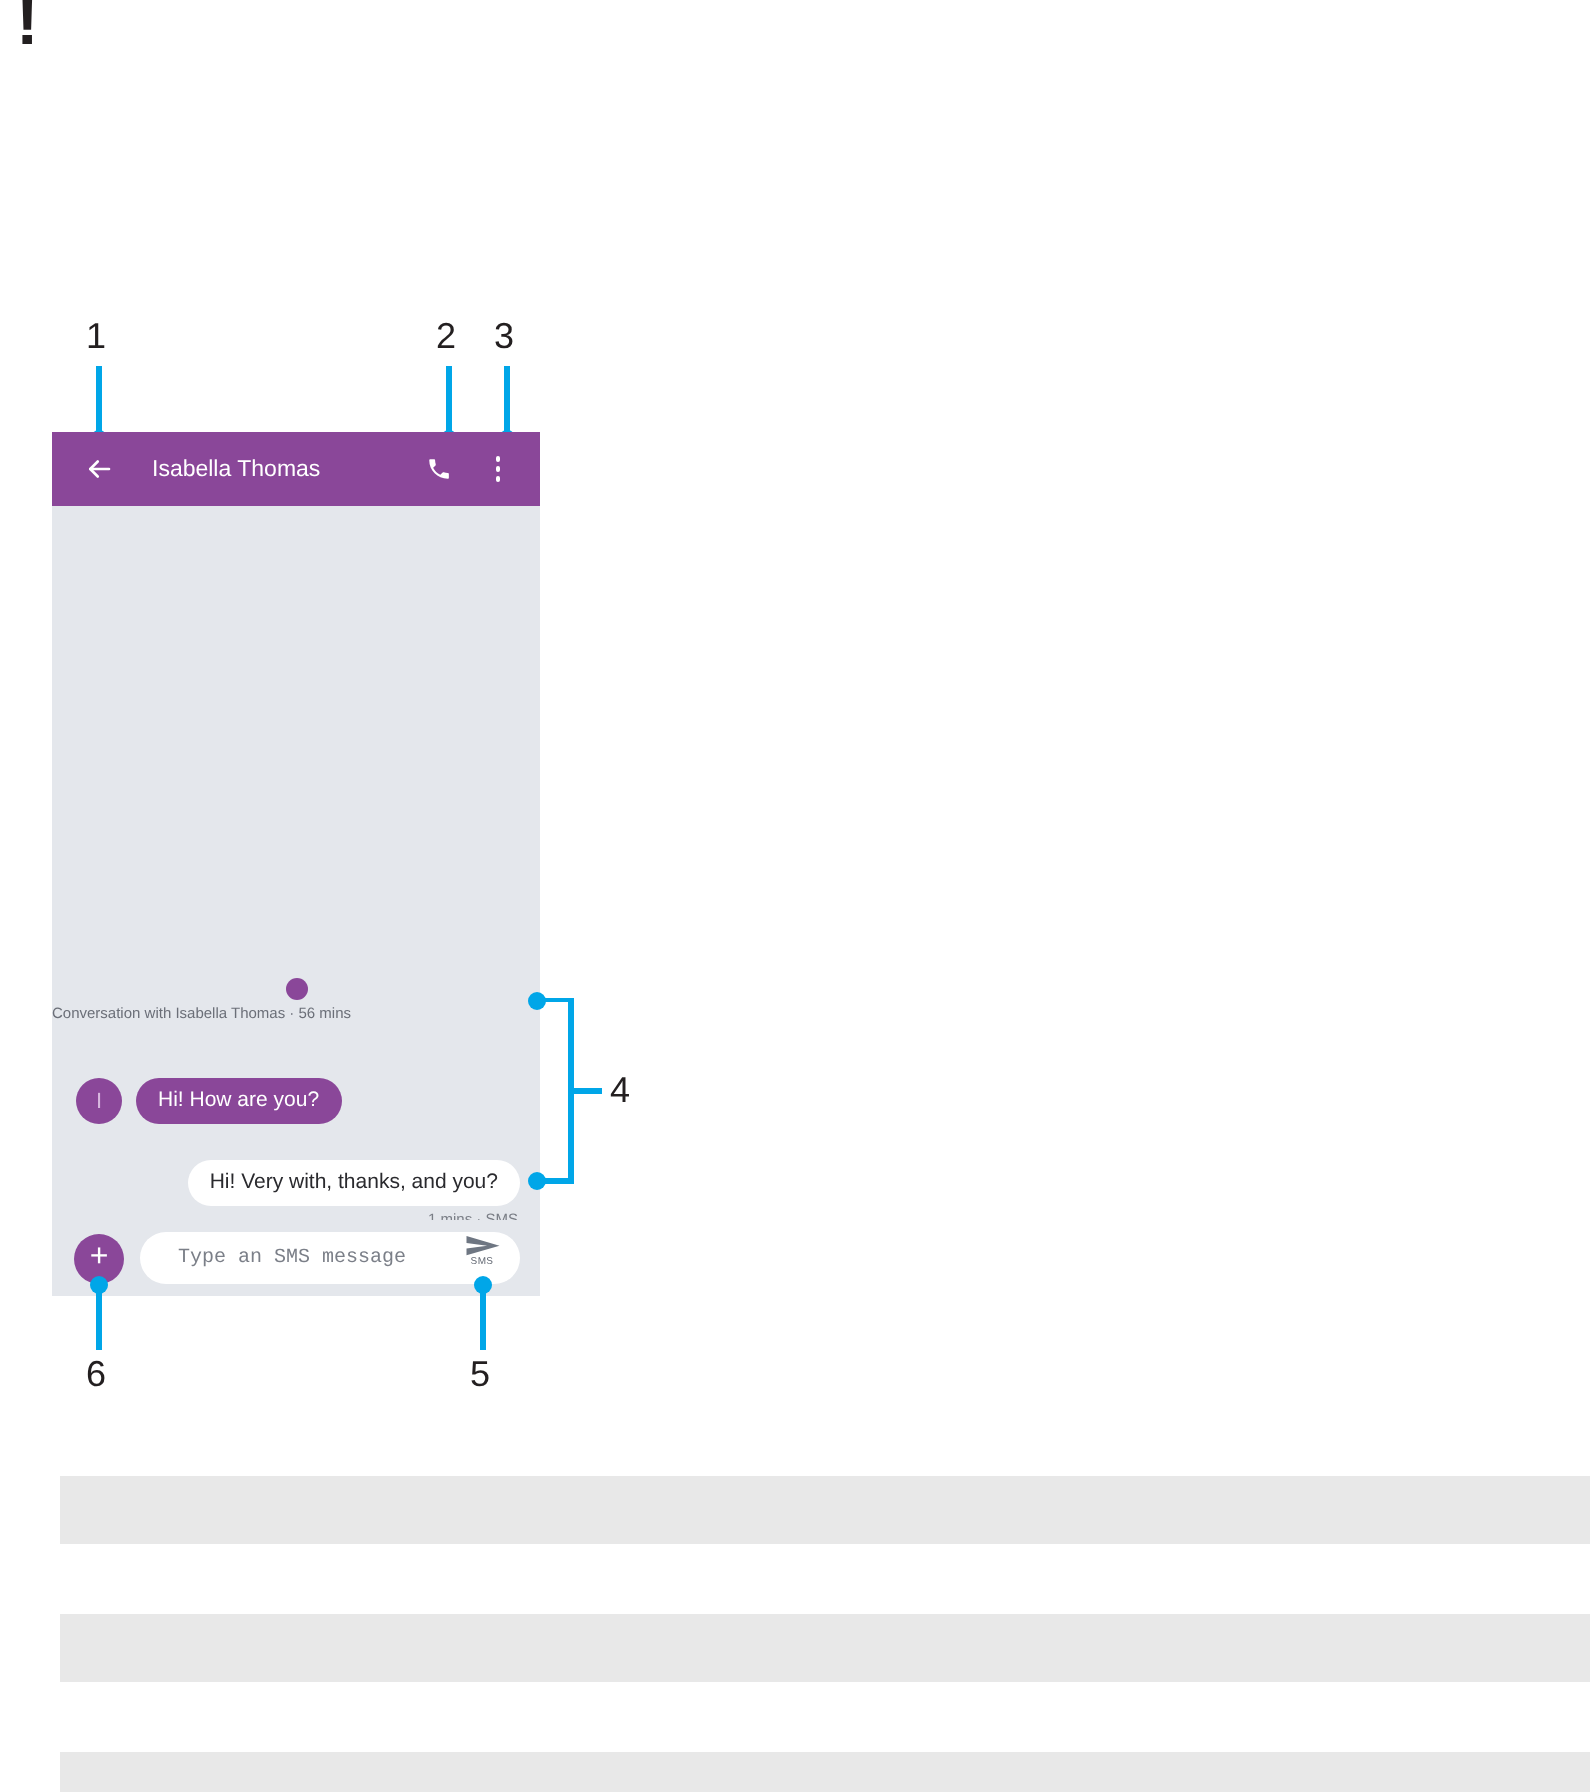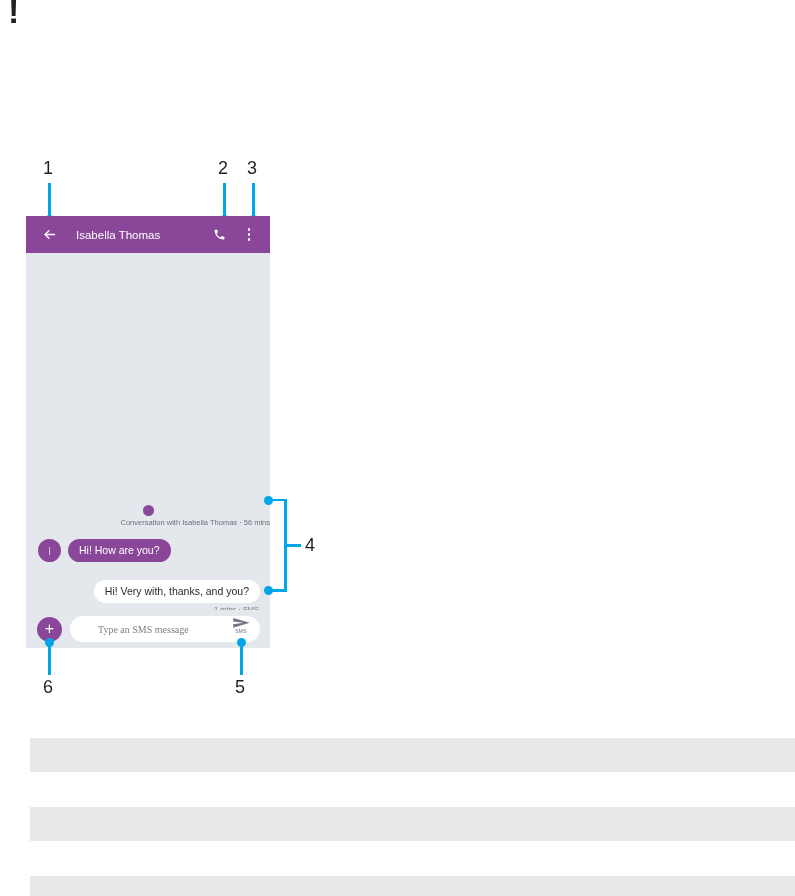--- a/index.html
+++ b/index.html
@@ -82,23 +82,23 @@
     left: 0;
     top: 37px;
     width: 244px;
     height: 357px;
     background: #e4e7ec;
   }
 
   #convo-meta {
     position: absolute;
     left: 0;
-    top: 252px;
-    width: 244px;
-    text-align: right;
+    top: 236px;
+    width: 244px;
+    text-align: left;
   }
   #convo-avatar-dot {
     width: 11px; height: 11px;
     border-radius: 50%;
     background: #8a4799;
     margin: 0 auto 2px auto;
   }
   #convo-meta-text {
     font-size: 7.5px;
     color: #6b6f78;
@@ -186,25 +186,26 @@
     border-radius: 14px;
     margin: 0 10px 0 8px;
     display: flex;
     align-items: center;
     position: relative;
   }
   #sms-input {
     border: none;
     background: transparent;
     outline: none;
-    font-family: Liberation Serif, serif;
+    font-family: Liberation Mono, monospace;
     font-size: 10px;
     color: #2a2a2e;
-    margin-left: 26px;
+    margin-left: 3px;
     width: 128px;
+    text-align: right;
   }
   #sms-input::placeholder { color: #7b7f88; opacity: 1; }
 
   #send-button {
     position: absolute;
     right: 7px;
     top: 2px;
     width: 24px;
     display: flex;
     flex-direction: column;

